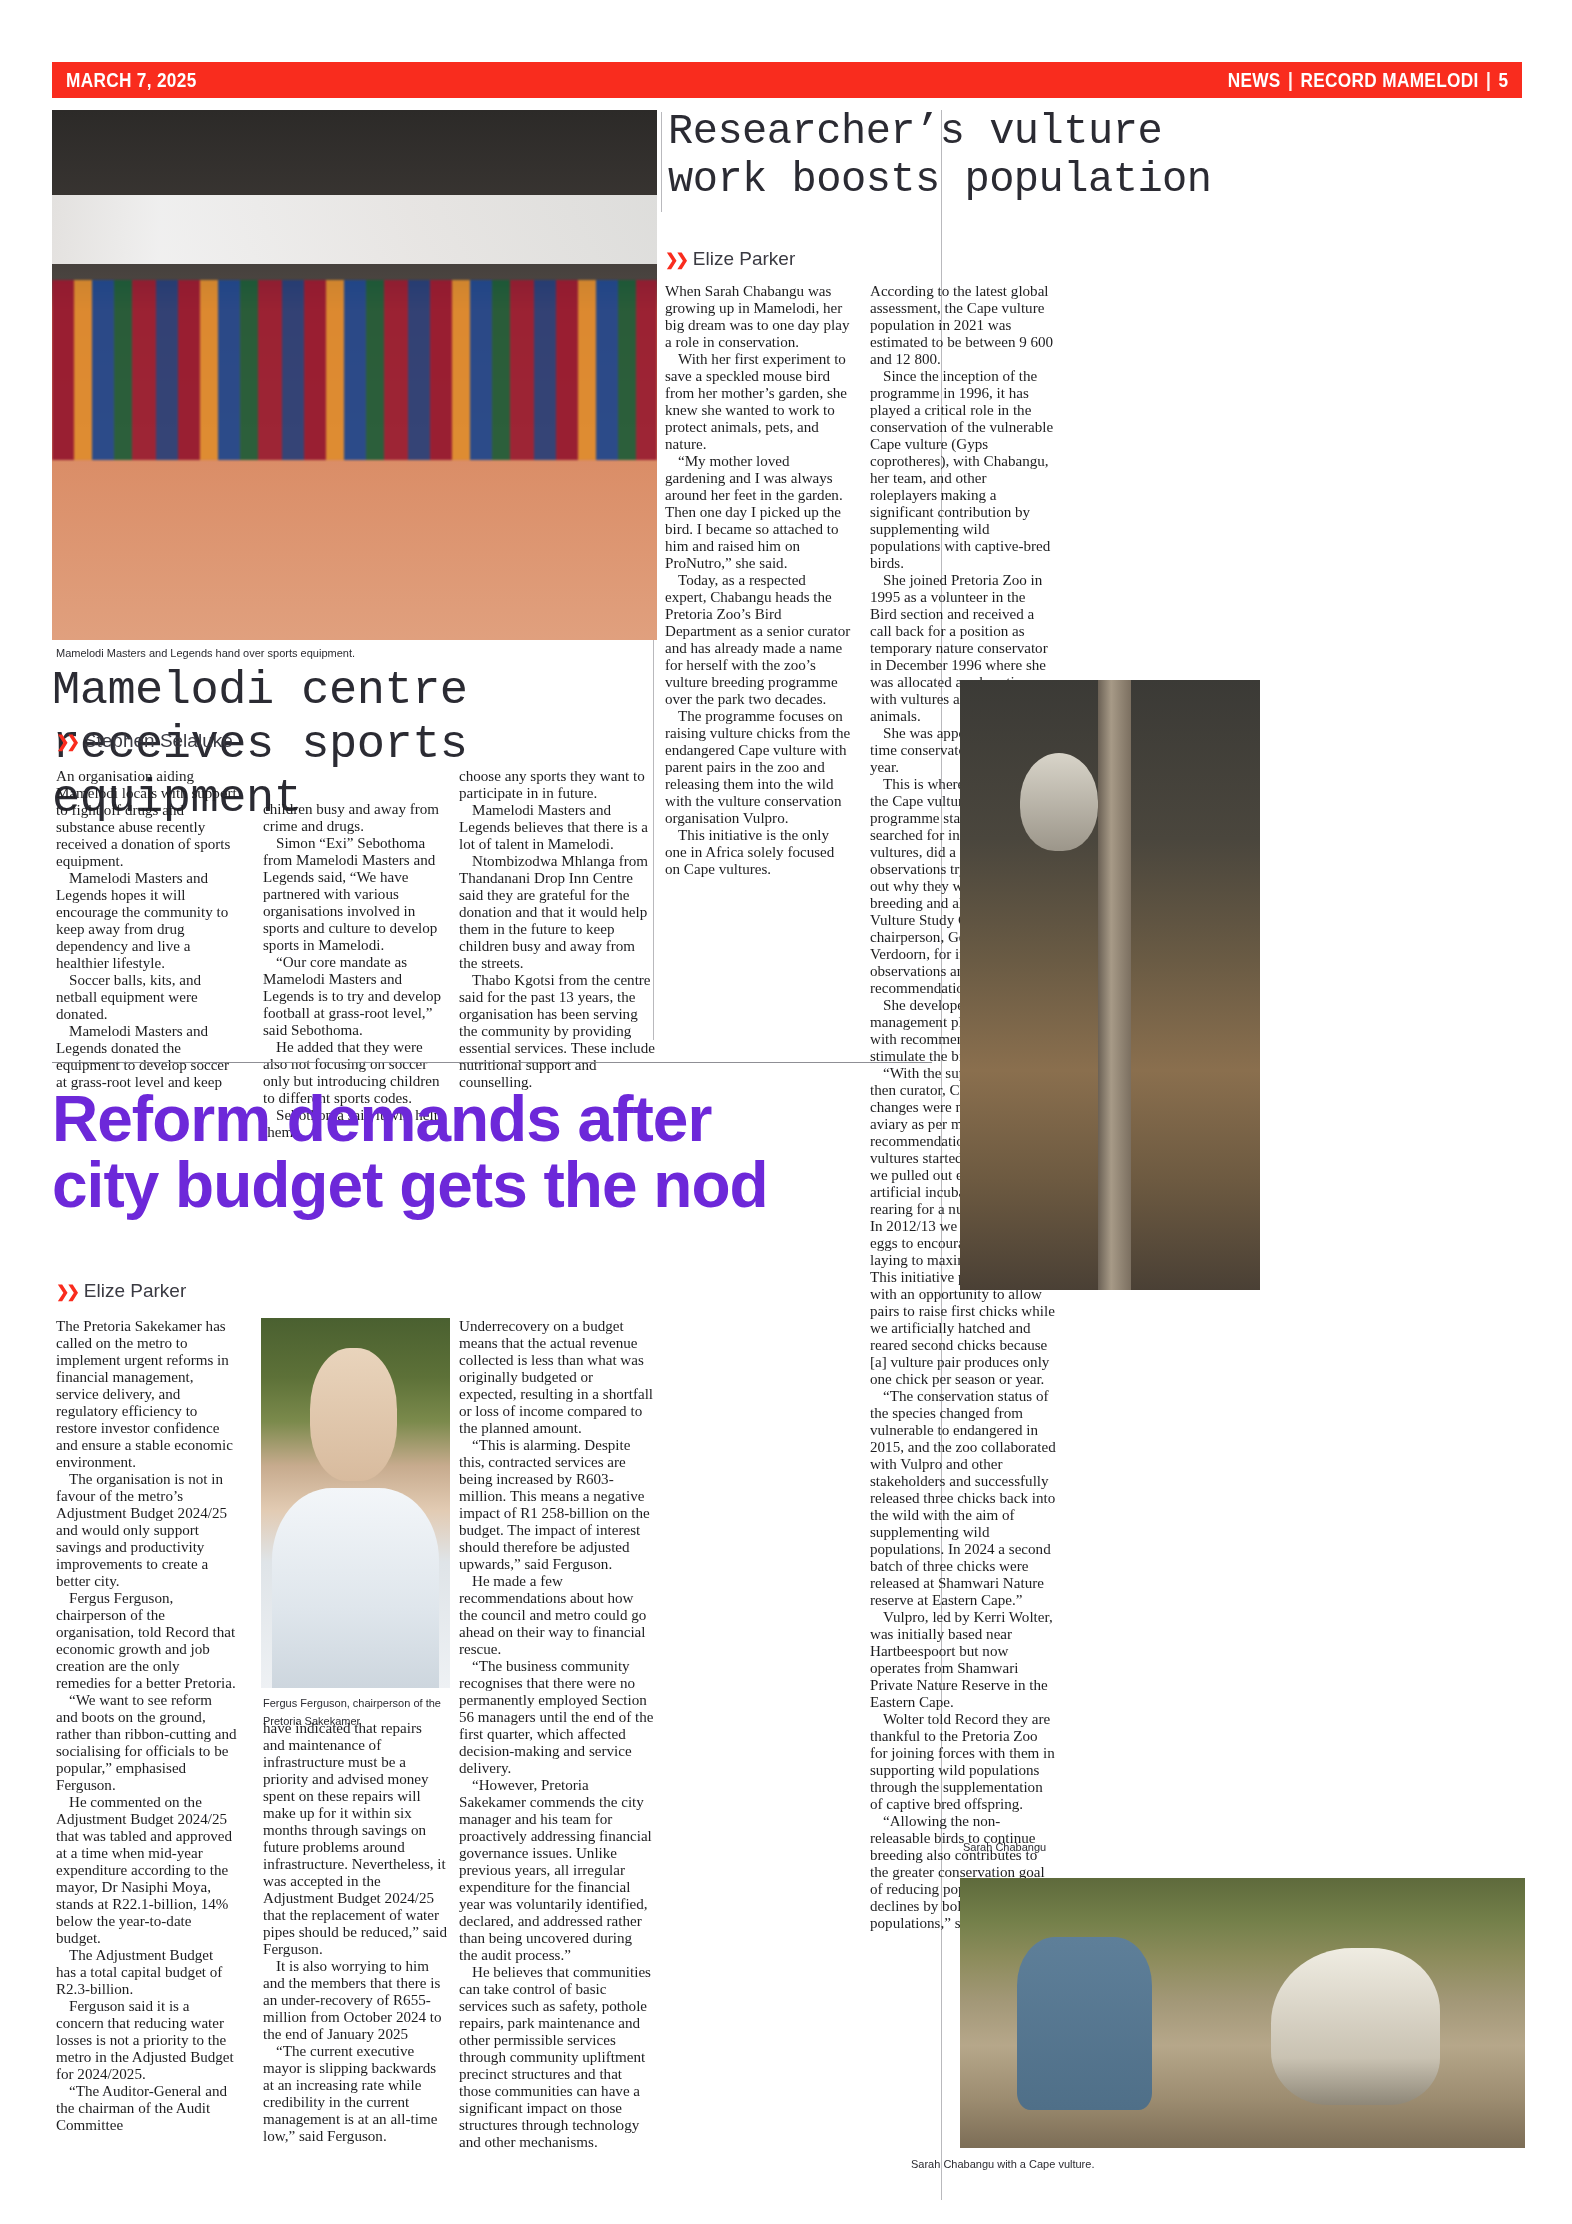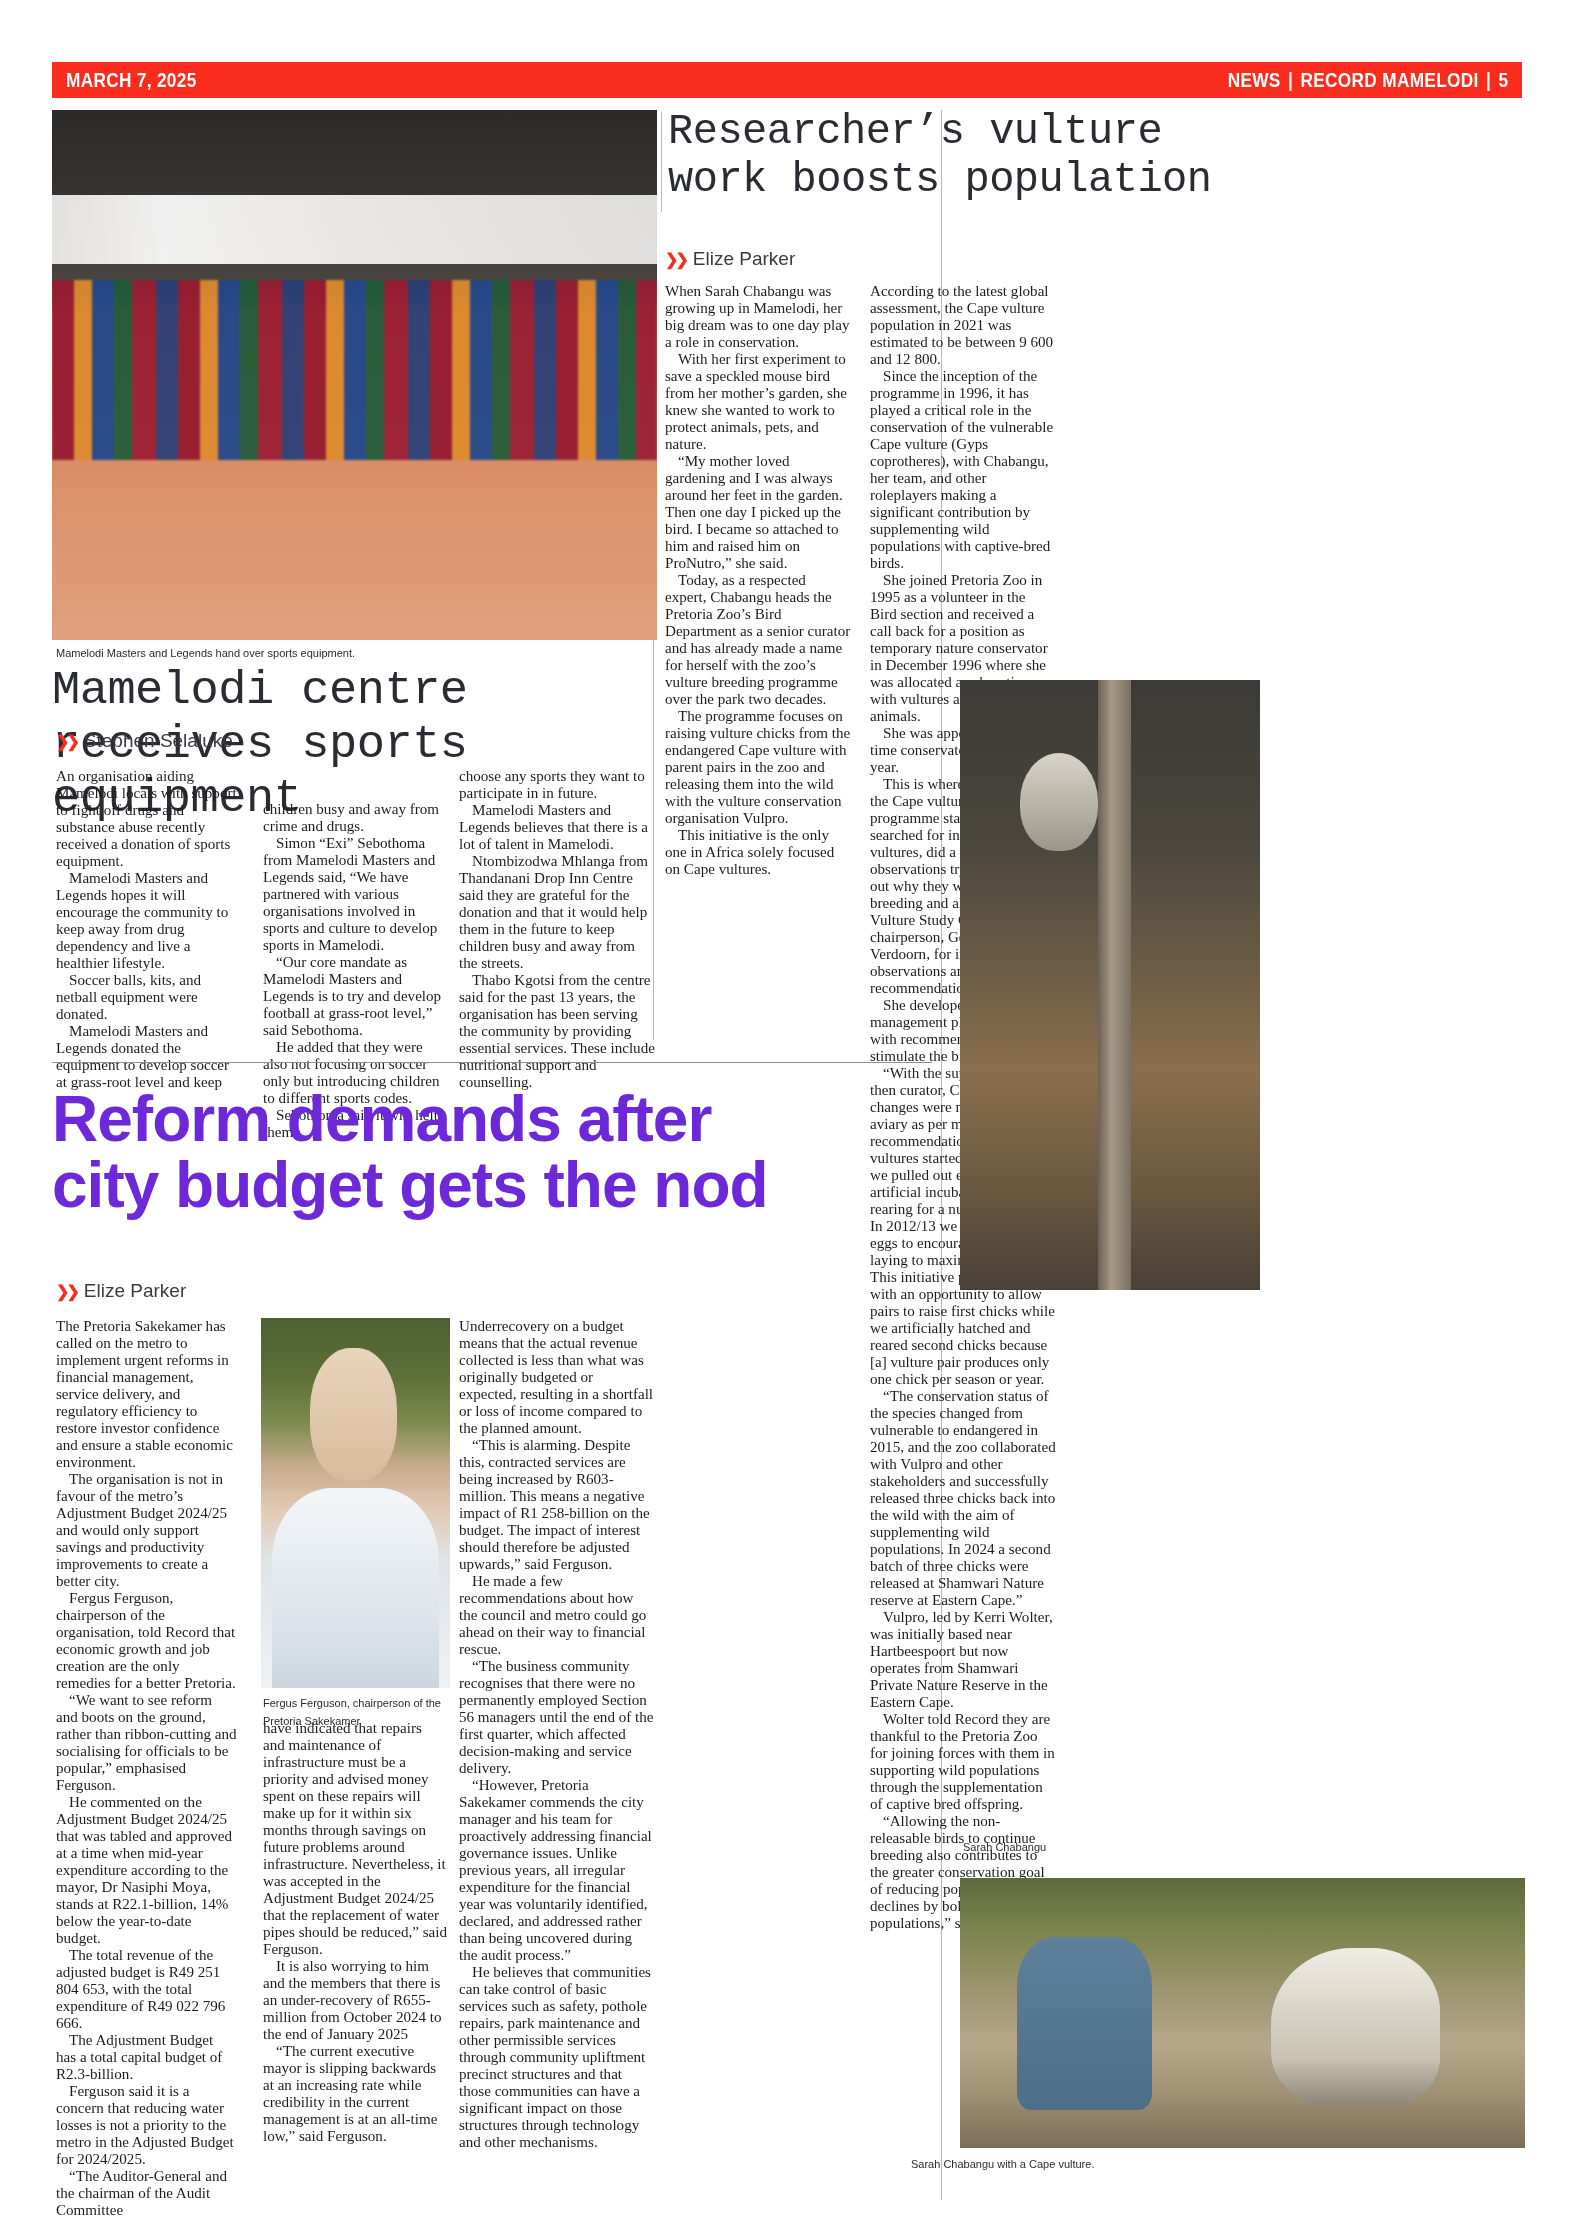--- a/index.html
+++ b/index.html
@@ -297,21 +297,20 @@
     <span class="chev">❯❯</span>
     <span>Elize Parker</span>
   </div>
 
   <div class="body-col" id="reform-c1">
       <p>The Pretoria Sakekamer has called on the metro to implement urgent reforms in financial management, service delivery, and regulatory efficiency to restore investor confidence and ensure a stable economic environment.</p>
       <p>The organisation is not in favour of the metro’s Adjustment Budget 2024/25 and would only support savings and productivity improvements to create a better city.</p>
       <p>Fergus Ferguson, chairperson of the organisation, told Record that economic growth and job creation are the only remedies for a better Pretoria.</p>
       <p>“We want to see reform and boots on the ground, rather than ribbon-cutting and socialising for officials to be popular,” emphasised Ferguson.</p>
       <p>He commented on the Adjustment Budget 2024/25 that was tabled and approved at a time when mid-year expenditure according to the mayor, Dr Nasiphi Moya, stands at R22.1-billion, 14% below the year-to-date budget.</p>
-      <p>The total revenue of the adjusted budget is R49 251 804 653, with the total expenditure of R49 022 796 666.</p>
       <p>The Adjustment Budget has a total capital budget of R2.3-billion.</p>
       <p>Ferguson said it is a concern that reducing water losses is not a priority to the metro in the Adjusted Budget for 2024/2025.</p>
       <p>“The Auditor-General and the chairman of the Audit Committee</p>
     </div>
 
   <div class="photo" id="photo-fergus">
     <div class="ph-fergus"></div>
   </div>
   <div class="caption" id="cap-fergus">Fergus Ferguson, chairperson of the Pretoria Sakekamer</div>
 

